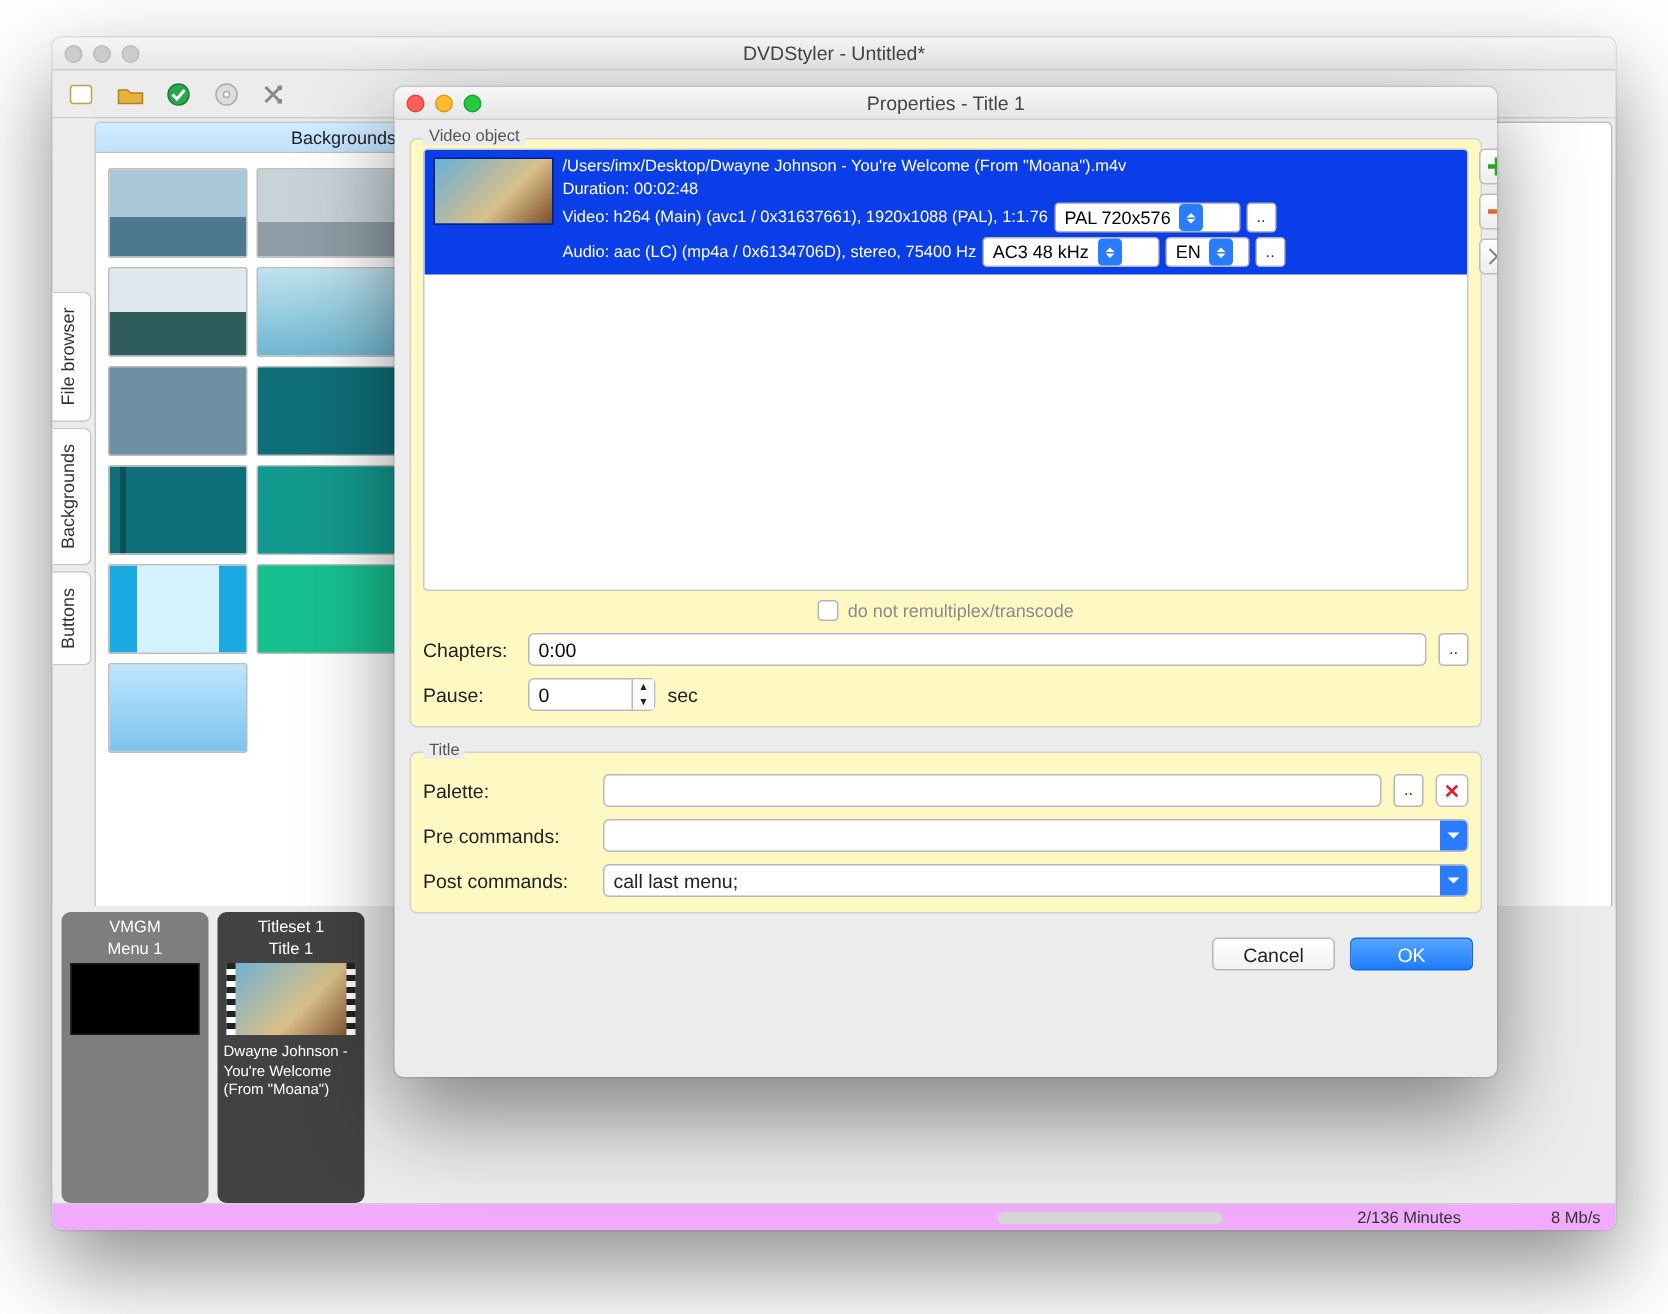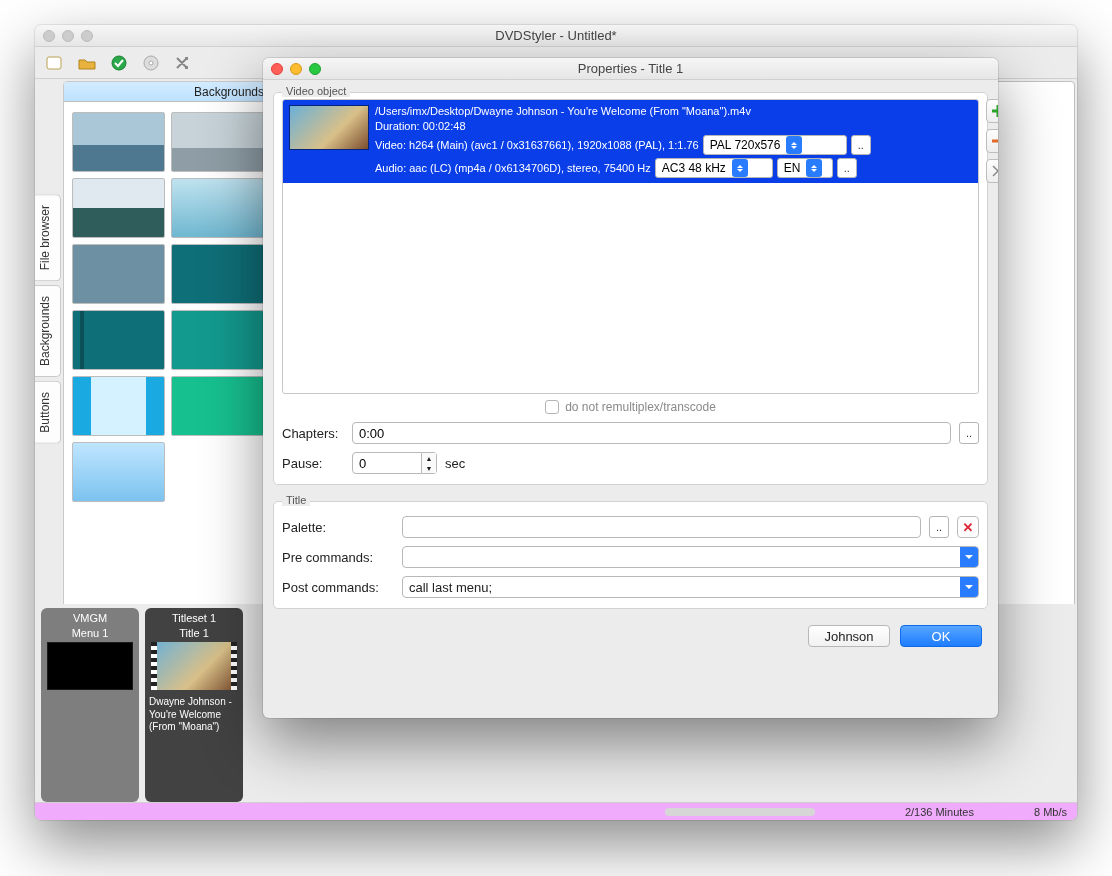--- a/index.html
+++ b/index.html
@@ -139,21 +139,21 @@
   }
   .mtraffic{position:absolute;left:8px;top:5px;display:flex;gap:7px;}
   .dot{width:12px;height:12px;border-radius:50%;}
   .dot.r{background:#ff5f57;border:1px solid #e24238;}
   .dot.y{background:#febc2e;border:1px solid #d6991e;}
   .dot.g{background:#28c840;border:1px solid #1ba32f;}
 
   .group {
     margin:0 10px 2px; padding:6px 8px 10px;
     border:1px solid #d2d2d2; border-radius:5px;
-    background:#ffffff; position:relative;
+    background:#fef9c3; position:relative;
   }
   .group-label {
     position:absolute; top:-8px; left:8px;
     background:#ececec; padding:0 4px;
     font-size:11px; color:#555;
   }
   .videolist {
     background:#fff; border:1px solid #c8c8c8;
     height: 295px; border-radius:3px; overflow:hidden;
   }
@@ -318,21 +318,21 @@
     <div class="group-label">Video object</div>
     <div style="position:relative;">
       <div class="videolist">
         <div class="vrow">
           <div class="vthumb"></div>
           <div class="vinfo">
             <div>/Users/imx/Desktop/Dwayne Johnson - You're Welcome (From "Moana").m4v</div>
             <div>Duration: 00:02:48</div>
             <div class="vline">
               <span>Video: h264 (Main) (avc1 / 0x31637661), 1920x1088 (PAL), 1:1.76</span>
-              <div class="sel" style="width:144px;">
+              <div class="sel" style="width:124px;">
                 <span>PAL 720x576</span>
                   <div class="arr"></div>
               </div>
               <div class="sqbtn">
                   <span>..</span>
                 </div>
             </div>
             <div class="vline">
               <span>Audio: aac (LC) (mp4a / 0x6134706D), stereo, 75400 Hz</span>
               <div class="sel" style="width:118px;">
@@ -414,19 +414,19 @@
       <label>Post commands:</label>
       <div class="combo">
           <span>call last menu;</span>
           <div class="cb"></div>
         </div>
     </div>
   </div>
 
   <div class="dlgbtns">
     <div class="btn">
-        <span>Johnson</span>
+        <span>Cancel</span>
       </div>
     <div class="btn primary">
         <span>OK</span>
       </div>
   </div>
 </div>
 
 </body></html>

